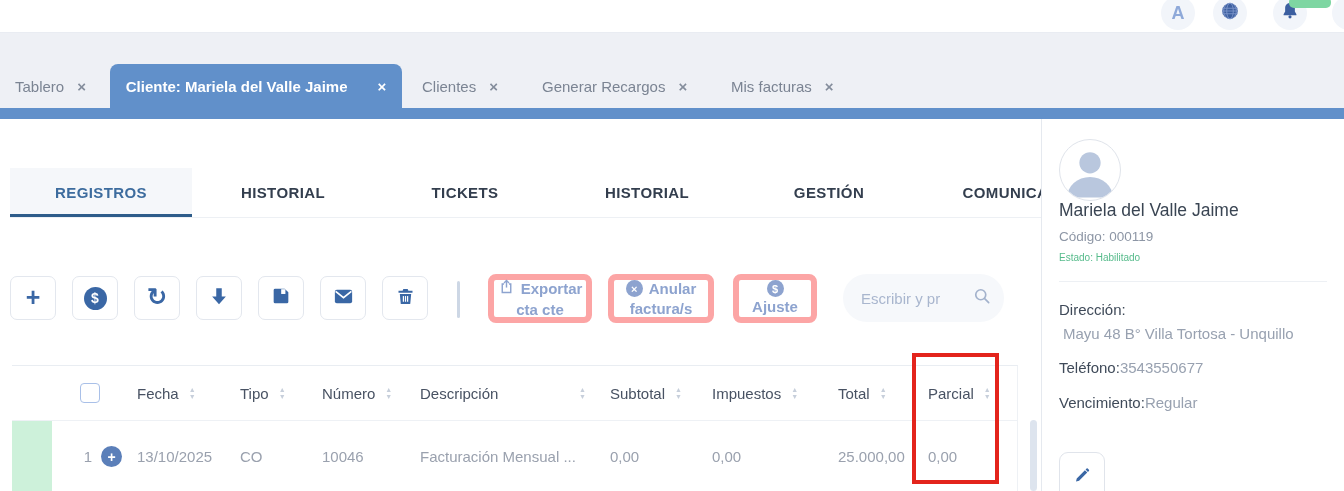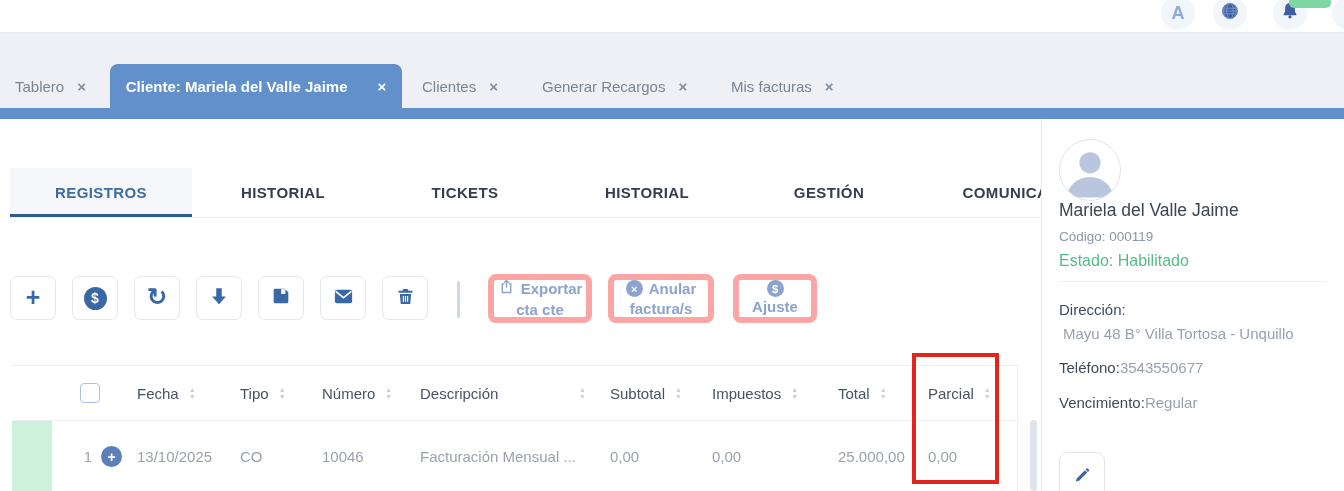--- a/index.html
+++ b/index.html
@@ -85,21 +85,21 @@
             border:4px solid #e3241c; z-index:20; pointer-events:none; }
 
   
   .sidebar { position:absolute; left:1041px; top:119px; width:303px; height:372px;
              border-left:1px solid #e5e9ef; background:#fff; }
   .avatar { position:absolute; left:17px; top:20px; width:62px; height:62px; border-radius:50%;
             border:1px solid #e0e4eb; overflow:hidden; display:flex; align-items:flex-end;
             justify-content:center; background:#fff; }
   .cust-name { position:absolute; left:17px; top:81px; font-size:17.5px; color:#3a4553;text-align:right; }
   .cust-code { position:absolute; left:17px; top:110px; font-size:13.5px; color:#8d96a5; }
-  .cust-status { position:absolute; left:17px; top:133px; font-size:16px; color:#56bb8b; }
+  .cust-status { position:absolute; left:17px; top:133px; font-size:10px; color:#56bb8b; }
   .side-divider { position:absolute; left:17px; top:162px; width:268px; height:1px; background:#edf0f4; }
   .addr-label { position:absolute; left:17px; top:182px; font-size:15px; color:#3f4a59; }
   .addr-value { position:absolute; left:21px; top:206px; font-size:15px; color:#98a1b0;
                 width:272px; white-space:nowrap; }
   .info-row { position:absolute; left:17px; display:flex; font-size:15px; }
   .info-row .lab { color:#3f4a59; }
   .info-row .val { color:#98a1b0; }
   .edit-btn { position:absolute; left:17px; top:333px; width:46px; height:48px; background:#fff;
               border:1px solid #e0e4eb; border-radius:9px; display:flex; align-items:center;
               justify-content:center; cursor:pointer; }
@@ -255,20 +255,29 @@
     <span>factura/s</span>
   </button>
 
   <button class="action-btn" style="left:733px; width:84px;">
     <span class="action-line">
       <span class="mini-circle circ-sm">$</span>
     </span>
     <span>Ajuste</span>
   </button>
 
+  <div class="search-pill">
+    <input type="text" placeholder="Escribir y pr" style="">
+    <span>
+      <svg width="20" height="20" viewBox="0 0 24 24" fill="none" stroke="#a3b2cc" stroke-width="2" stroke-linecap="round">
+          <circle cx="10.5" cy="10.5" r="6"></circle>
+          <line x1="15.2" y1="15.2" x2="20" y2="20"></line>
+        </svg>
+    </span>
+  </div>
 
   <div class="table">
     <div class="thead">
       <div></div>
       <div>
           <div class="checkbox"></div>
         </div>
       <div class="hcell">
         <span>Fecha</span>
         <span class="carets">

